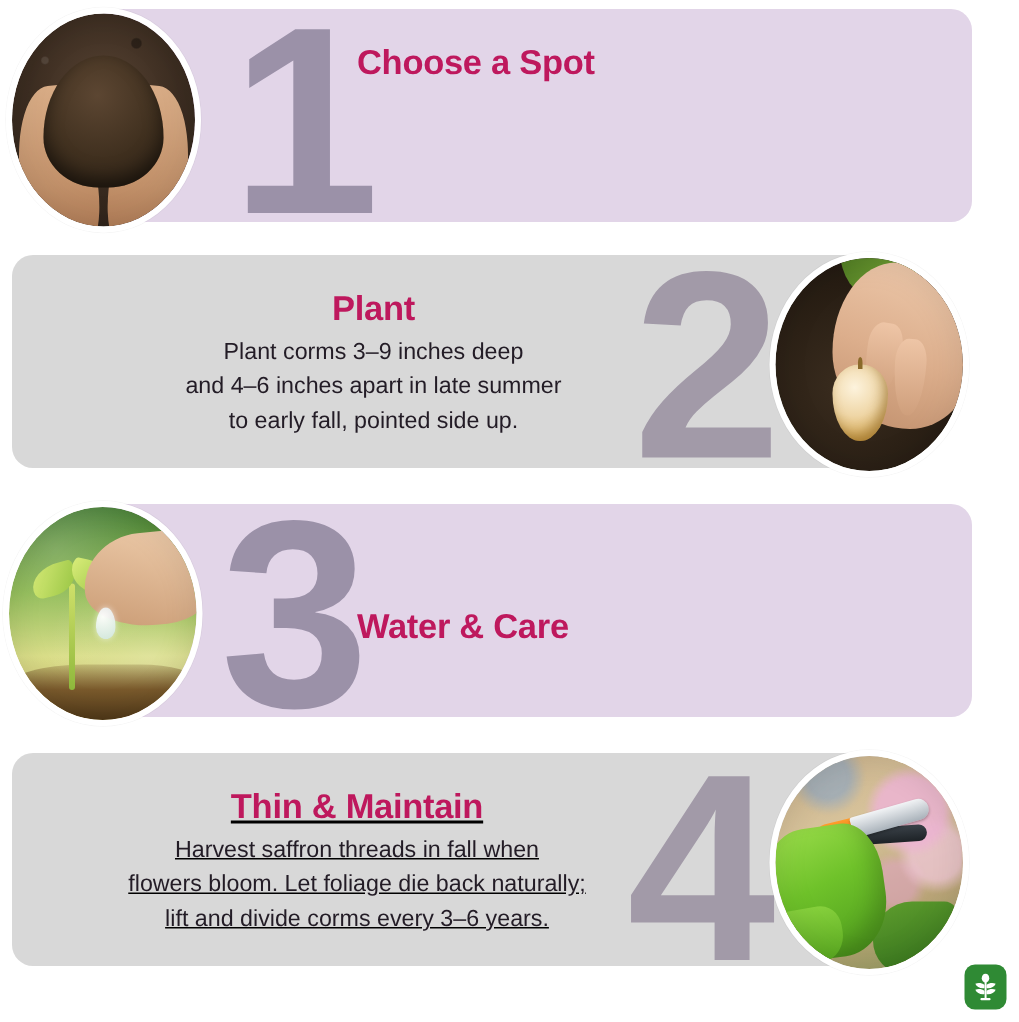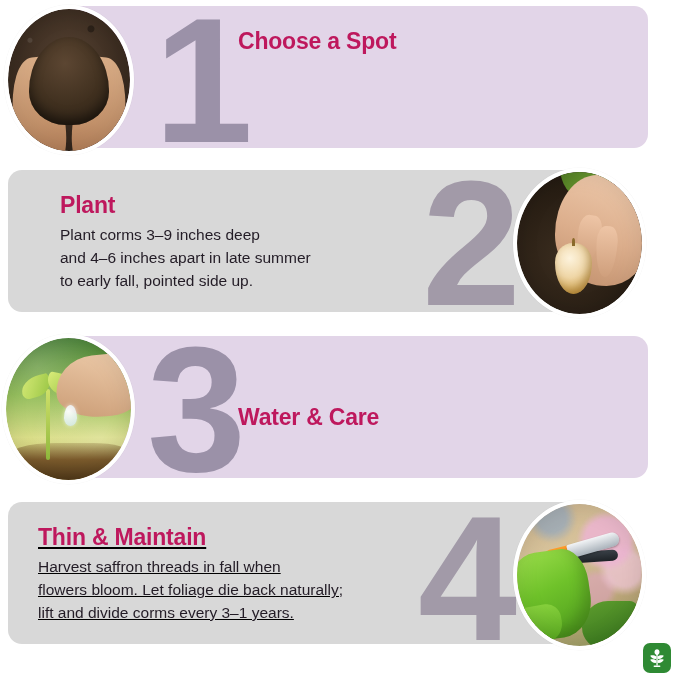--- a/index.html
+++ b/index.html
@@ -70,21 +70,21 @@
     line-height: 1.15;
     letter-spacing: -0.2px;
   }
   .step-body {
     font-size: 15.5px;
     line-height: 1.47;
     color: #231c26;
     margin: 0;
     white-space: pre-line;
   }
-  .align-right { text-align: left; }
+  .align-right { text-align: center; }
   .align-left  { text-align: left; }
 
   
   #logo-badge {
     position: absolute;
     right: 8px;
     bottom: 8px;
     width: 28px;
     height: 30px;
     background: #2f8a34;
@@ -327,21 +327,21 @@
         <div class="glove"></div>
         <div class="cuff"></div>
       </div>
       <div class="photo-overlay-shade"></div>
     </div>
 
     <div class="text-block align-right" style="left:30px; top:22px; width:400px;text-decoration:underline;">
       <div class="step-title">Thin &amp; Maintain</div>
       <div class="step-body">Harvest saffron threads in fall when
 flowers bloom. Let foliage die back naturally;
-lift and divide corms every 3–1 years.</div>
+lift and divide corms every 3–6 years.</div>
     </div>
   </div>
 
   <div id="logo-badge">
     <svg width="20" height="22" viewBox="0 0 20 22">
 
       <path d="M10 2.2c1.5 0 2.5 1.3 2.5 2.9S11.4 8 10 8 7.5 6.7 7.5 5.1 8.5 2.2 10 2.2z" fill="#ffffff"></path>
 
       <rect x="9.4" y="7" width="1.3" height="11.5" fill="#ffffff"></rect>
 

